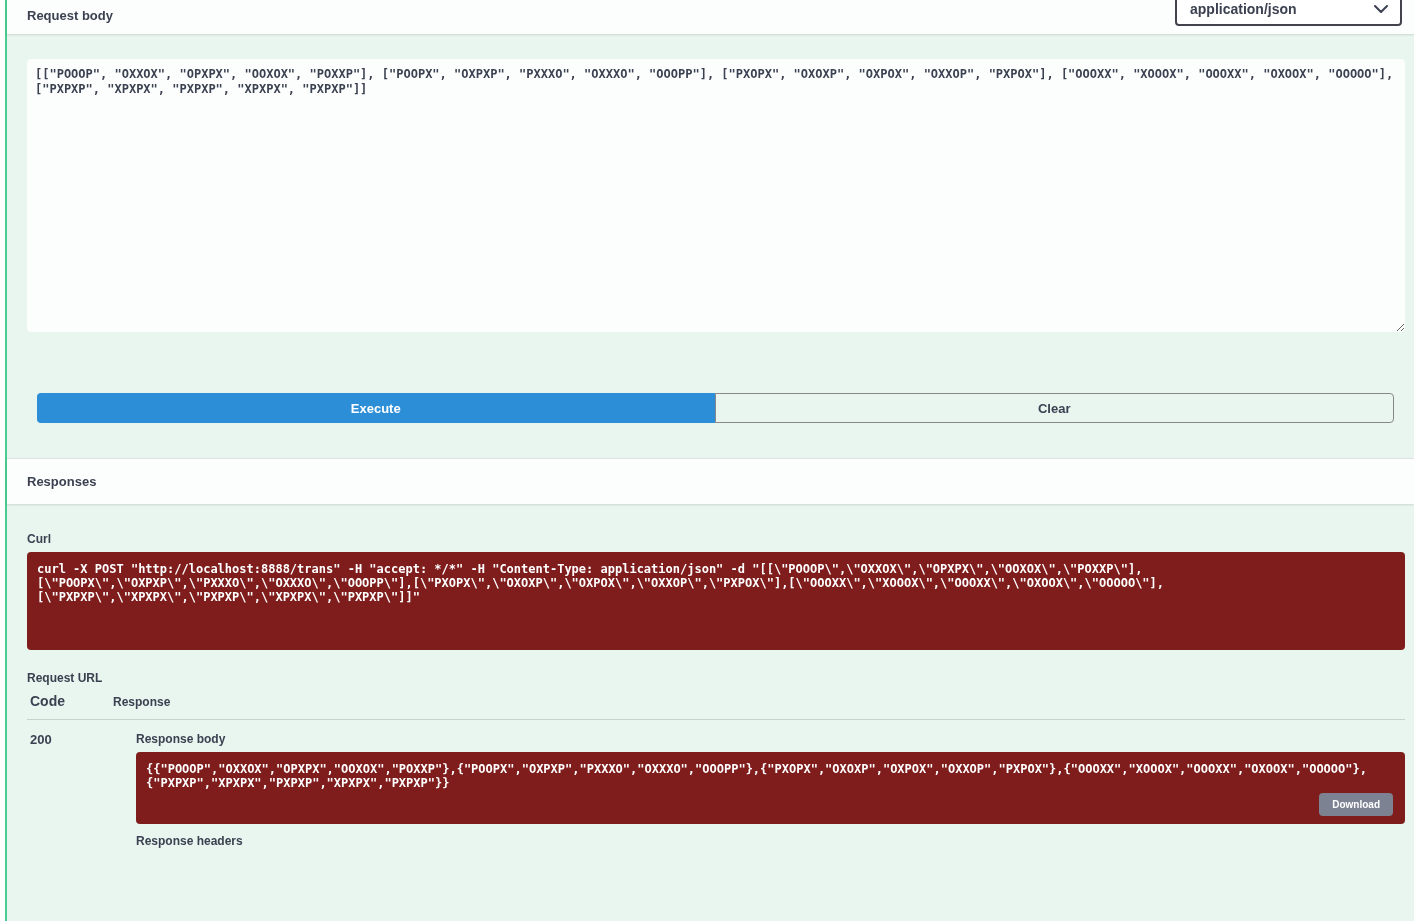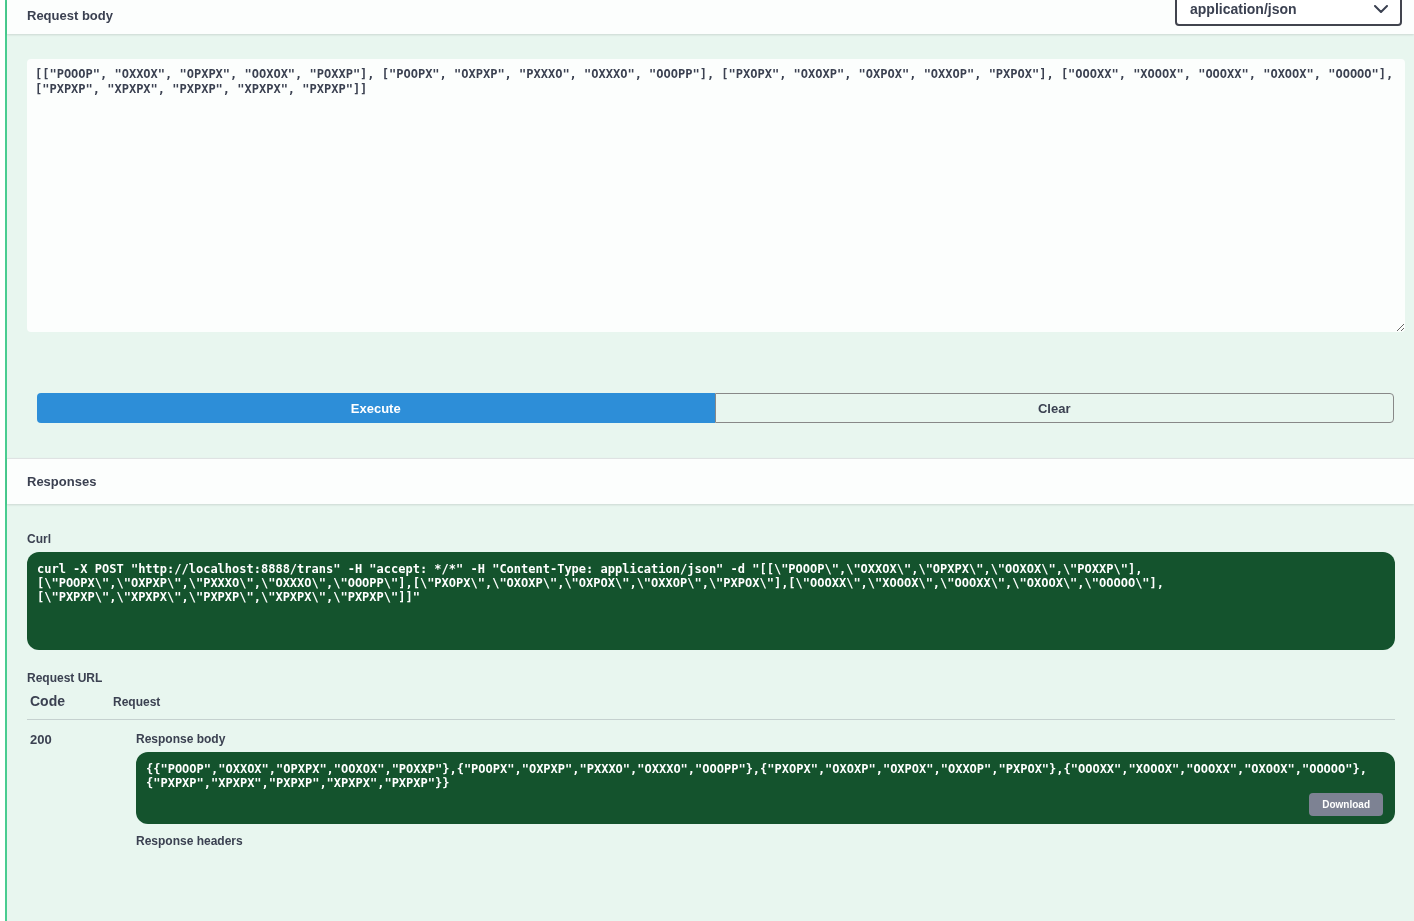--- a/index.html
+++ b/index.html
@@ -53,24 +53,24 @@
   .execute-btn {
     background: #2d8ed8; color: #ffffff; border: none;
     border-radius: 4px 0 0 4px;
   }
   .clear-btn {
     background: transparent; color: #3b4151;
     border: 1px solid #888; border-radius: 0 4px 4px 0;
   }
 
   
-  .responses-content { padding: 28px 19px 0 20px; }
+  .responses-content { padding: 28px 9px 0 20px; }
   .block-label { font-size: 12px; font-weight: 600; color: #3b4151; }
   .dark-block {
-    background: #14532d; border-radius: 12px;
+    background: #7f1d1d; border-radius: 4px;
     padding: 10px;
     color: #fff;
   }
   .mono {
     font-family: "DejaVu Sans Mono", "Liberation Mono", monospace;
     font-size: 12px; font-weight: 700; line-height: 14px;
     white-space: pre-wrap; overflow-wrap: break-word; word-break: normal;
     color: #fff; margin: 0;
   }
   .curl-label { margin-bottom: 6px; }
@@ -130,21 +130,21 @@
     <div class="block-label curl-label">Curl</div>
     <div class="dark-block curl-block">
       <pre class="mono">curl -X POST "http://localhost:8888/trans" -H "accept: */*" -H "Content-Type: application/json" -d "[[\"POOOP\",\"OXXOX\",\"OPXPX\",\"OOXOX\",\"POXXP\"],[\"POOPX\",\"OXPXP\",\"PXXXO\",\"OXXXO\",\"OOOPP\"],[\"PXOPX\",\"OXOXP\",\"OXPOX\",\"OXXOP\",\"PXPOX\"],[\"OOOXX\",\"XOOOX\",\"OOOXX\",\"OXOOX\",\"OOOOO\"],[\"PXPXP\",\"XPXPX\",\"PXPXP\",\"XPXPX\",\"PXPXP\"]]"</pre>
     </div>
 
     <div class="block-label request-url-label">Request URL</div>
 
 
     <div class="response-table-header">
       <span class="col-code code-header">Code</span>
-      <span class="details-header">Request</span>
+      <span class="details-header">Response</span>
     </div>
 
     <div class="response-row">
       <span class="col-code status-code">200</span>
       <div class="response-detail">
         <div class="block-label response-body-label">Response body</div>
         <div class="dark-block response-body-block">
           <pre class="mono">{{"POOOP","OXXOX","OPXPX","OOXOX","POXXP"},{"POOPX","OXPXP","PXXXO","OXXXO","OOOPP"},{"PXOPX","OXOXP","OXPOX","OXXOP","PXPOX"},{"OOOXX","XOOOX","OOOXX","OXOOX","OOOOO"},{"PXPXP","XPXPX","PXPXP","XPXPX","PXPXP"}}</pre>
           <button class="download-btn">Download</button>
         </div>

